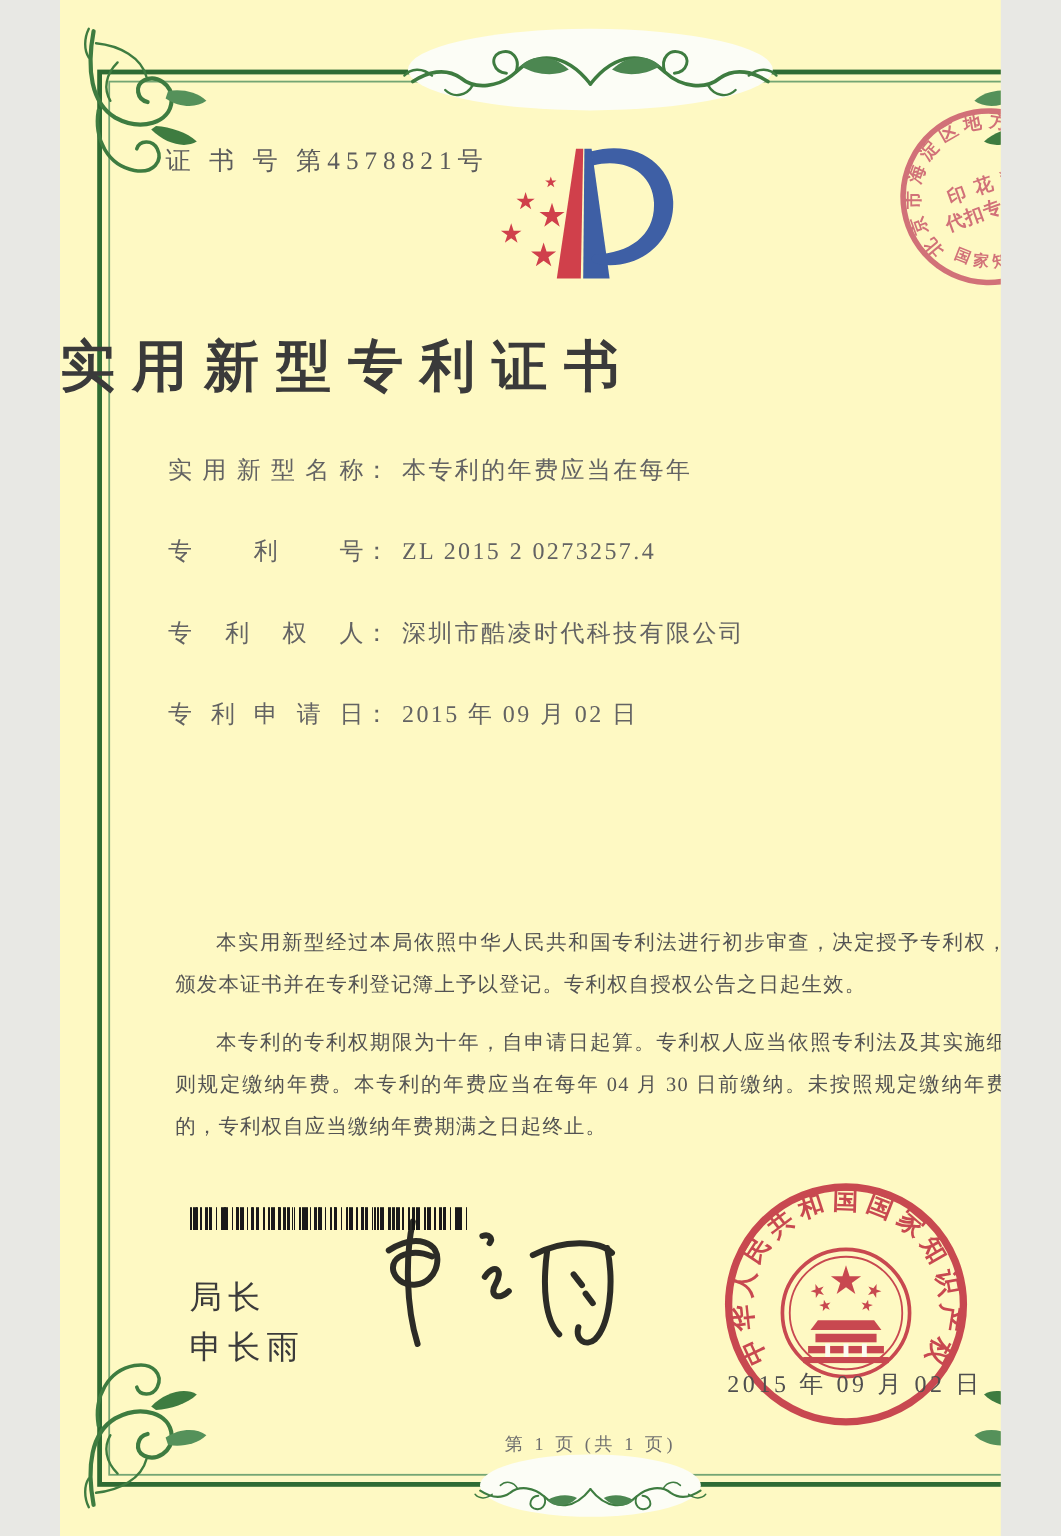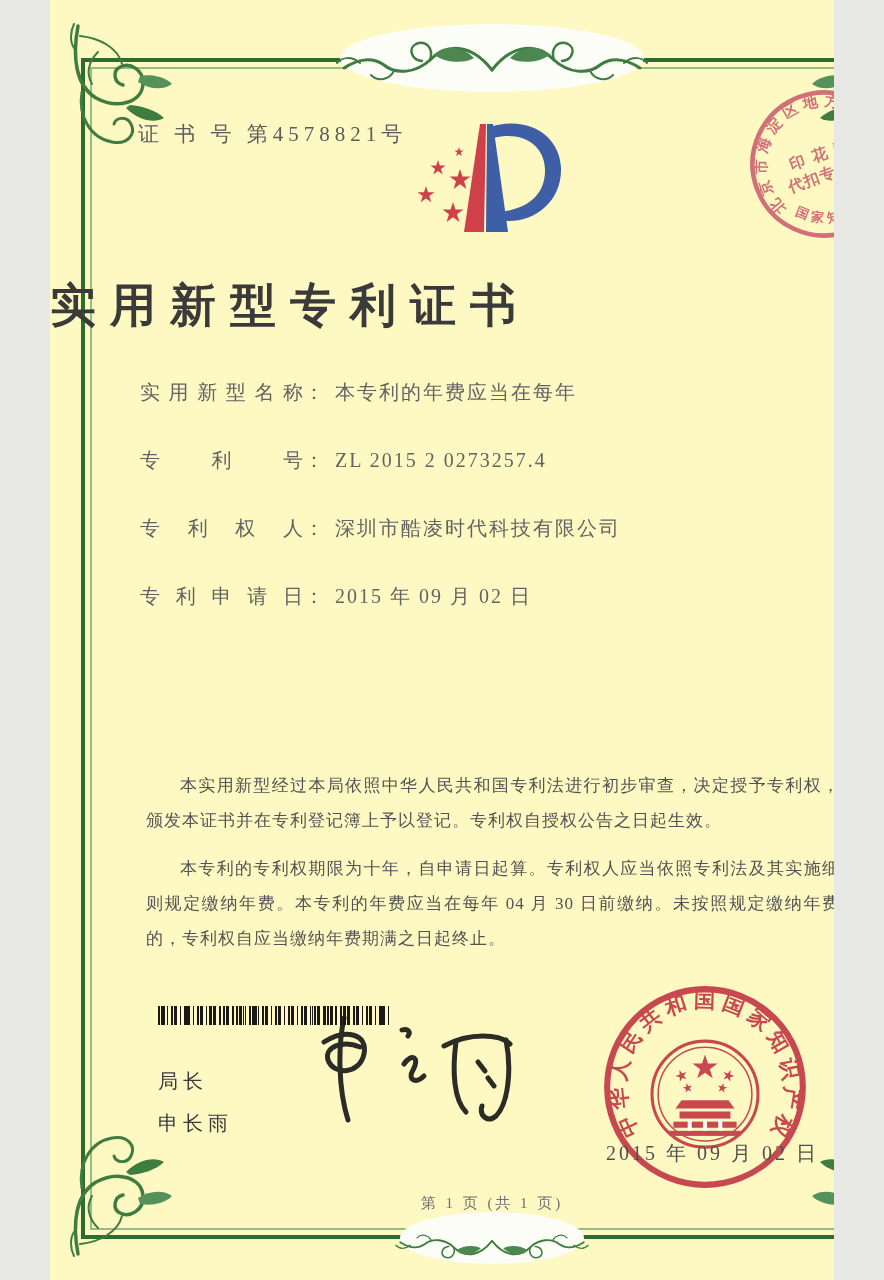--- a/index.html
+++ b/index.html
@@ -33,21 +33,21 @@
   .body-text{position:absolute; left:84px; top:756px; width:718px;
     font-size:17px; line-height:2.08; color:#535353; text-align:justify;}
   .body-text p{margin:12px; text-indent:2em; letter-spacing:1px;}
   
   .barcode{
     position:absolute; left:108px; top:1006px; width:232px; height:19px;
     background:
       repeating-linear-gradient(90deg,#191919 0 2px,transparent 2px 3px,#191919 3px 6px,transparent 6px 9px,#191919 9px 10px,transparent 10px 13px),
       repeating-linear-gradient(90deg,transparent 0 5px,#191919 5px 7px,transparent 7px 16px,#191919 16px 17px,transparent 17px 23px);
   }
-  .director{position:absolute; left:108px; top:1060px; font-size:20px;
+  .director{position:absolute; left:108px; top:1060px; font-size:27px;
     color:#3b3b3b; letter-spacing:5px; line-height:42px;}
   .signature{position:absolute; left:248px; top:1012px; width:240px; height:130px;}
   .main-seal{position:absolute; left:548px; top:980px; width:214px; height:214px; opacity:.92;}
   .seal-date{position:absolute; left:556px; top:1140px; font-size:20px;
     color:#4f4f4f; letter-spacing:3px; z-index:5;}
   .footer{position:absolute; left:0; top:1194px; width:884px; text-align:center;
     font-size:15px; color:#6f6f6f; letter-spacing:3px;}
   .seal-ring-text{font-family:"Liberation Serif","DejaVu Serif",serif; font-weight:bold;}
 </style>
 </head>

